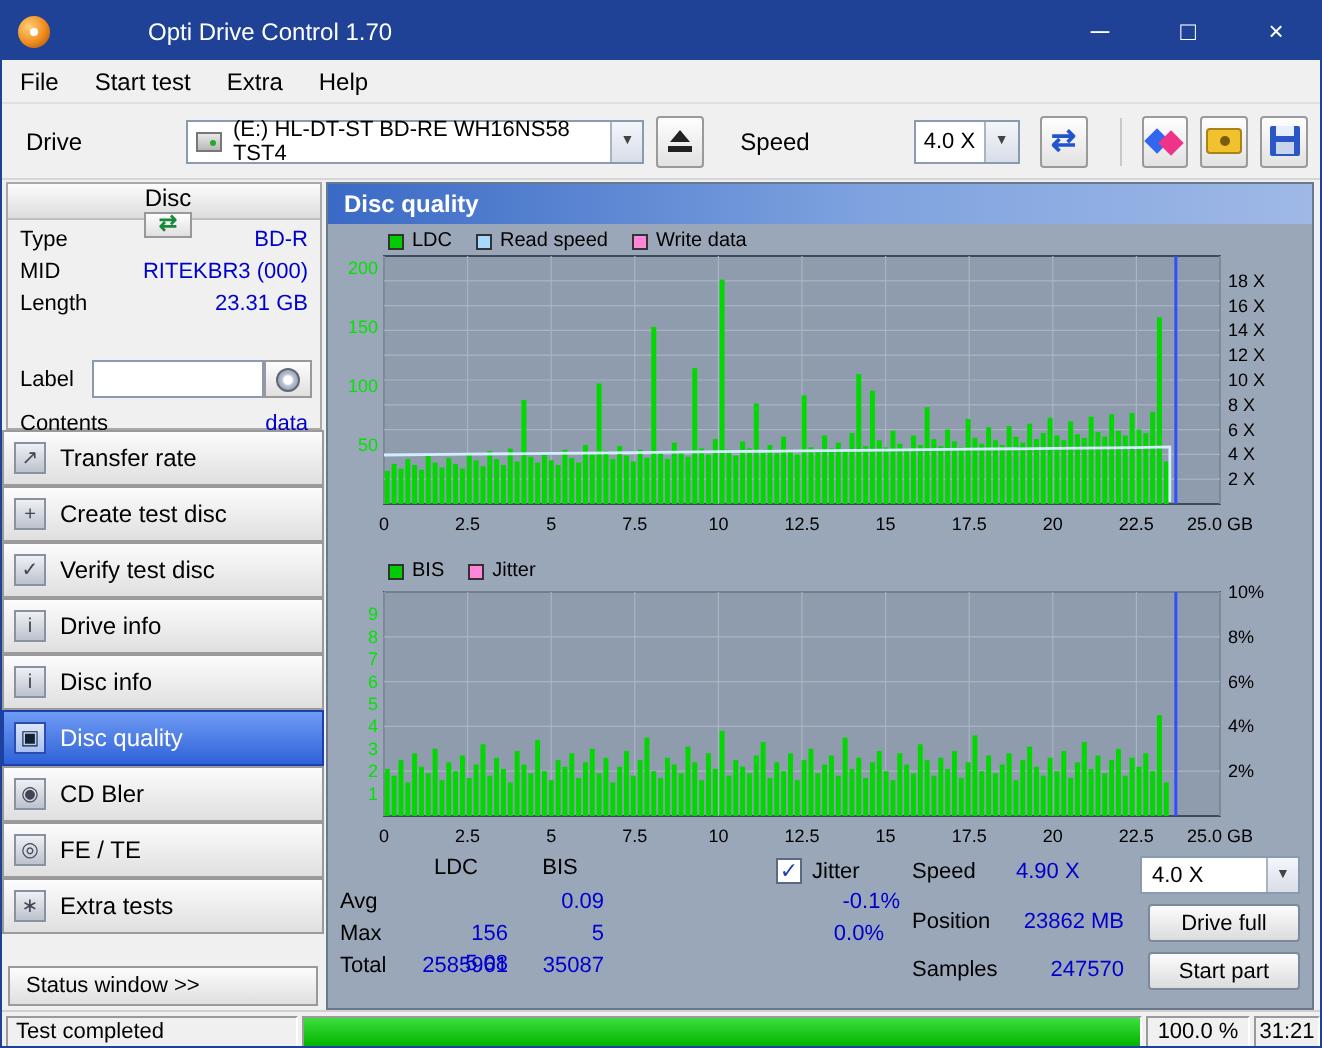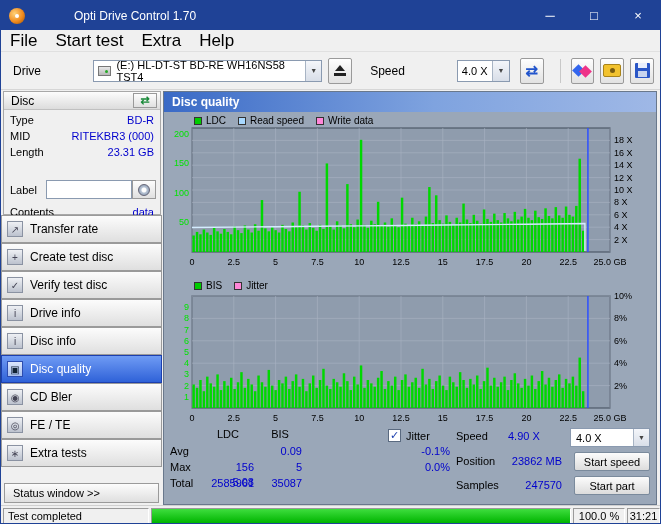--- a/index.html
+++ b/index.html
@@ -16,21 +16,21 @@
   .app-icon:after { content:""; position:absolute; left:6px; top:6px; width:4px; height:4px;
               border-radius:50%; background:#fff; }
   .titlebar .title { color:#fff; font-size:12px; flex:1; }
   .win-btns { display:flex; height:100%; }
   .win-btn { width:44px; height:100%; color:#fff; display:flex; align-items:center;
              justify-content:center; font-size:13px; cursor:default; }
 
   
   .menubar { position:absolute; left:0; top:29px; width:100%; height:22px;
              background:#f0f0f0; display:flex; align-items:center; border-bottom:1px solid #e0e0e0; }
-  .menu-item { padding:3px 9px; font-size:17px; }
+  .menu-item { padding:3px 9px; font-size:12px; }
 
   
   .toolbar { position:absolute; left:0; top:51px; width:100%; height:38px; background:#f0f0f0;
              display:flex; align-items:center; border-bottom:1px solid #d6d6d6; }
   .tb-label { margin:0 8px 0 12px; }
   .combo { background:#fff; border:1px solid #8a9ab0; height:22px; display:flex;
            align-items:center; padding-left:4px; position:relative;margin-left:44px; }
   .combo .arrow-btn { margin-left:auto; width:17px; height:100%; background:linear-gradient(#f4f6fa,#d8dee8);
            border-left:1px solid #a8b4c4; display:flex; align-items:center; justify-content:center;
            font-size:7px; color:#444; }
@@ -57,21 +57,21 @@
   .screenshot-icon:after { content:""; position:absolute; left:6px; top:3px; width:5px; height:5px;
             border-radius:50%; background:#7a5c0e; }
   .save-icon { width:15px; height:15px; background:#2a56c6; position:relative; border-radius:1px; }
   .save-icon:after { content:""; position:absolute; left:3px; top:0; width:9px; height:5px; background:#e8eefc; }
   .save-icon:before { content:""; position:absolute; left:3px; bottom:1px; width:9px; height:6px; background:#c8d4ee; }
 
   
   .groupbox { position:absolute; left:2px; top:90px; width:158px; height:124px;
               border:1px solid #a8a8a8; background:#f0f0f0; }
   .groupbox-header { height:18px; background:linear-gradient(#fcfcfc,#dcdcdc);
-              border-bottom:1px solid #c0c0c0; display:flex; align-items:center; padding:0 3px 0 7px; }
+              border-bottom:1px solid #c0c0c0; display:flex; align-items:center; padding:0 3px 0 7px;flex-direction:column; }
   .groupbox-header .gb-title { flex:1; font-size:12px; }
   .gb-refresh { width:24px; height:15px; background:linear-gradient(#fdfdfd,#e0e0e0);
               border:1px solid #999; display:flex; align-items:center; justify-content:center;
               font-size:11px; color:#1a8a3a; font-weight:bold; line-height:1; }
   .info-row { position:absolute; left:6px; right:6px; height:15px; font-size:11px; }
   .info-row .lab { position:absolute; left:0; }
   .info-row .val { position:absolute; right:0; color:#0000cd; }
   .label-row { position:absolute; left:6px; right:4px; top:88px; height:20px; font-size:11px; }
   .label-row .lab { position:absolute; left:0; top:4px; }
   .label-input { position:absolute; left:36px; top:0; width:86px; height:19px;
@@ -626,35 +626,35 @@
       <span class="cell blue r" style="left:38px; top:33px; width:52px;">156</span>
       <span class="cell blue r" style="left:94px; top:33px; width:44px;">5</span>
 
       <span class="cell" style="left:6px; top:49px;">Total</span>
       <span class="cell blue r" style="left:38px; top:49px; width:52px;">2585961</span>
       <span class="cell blue r" style="left:94px; top:49px; width:44px;">35087</span>
 
       <span class="chk" style="left:224px; top:1px;">✓</span>
       <span class="cell" style="left:242px; top:2px;">Jitter</span>
       <span class="cell blue r" style="left:238px; top:17px; width:48px;">-0.1%</span>
-      <span class="cell blue r" style="left:238px; top:33px; width:48px;">0.0%</span>
+      <span class="cell blue r" style="left:230px; top:33px; width:48px;">0.0%</span>
 
       <span class="cell" style="left:292px; top:2px;">Speed</span>
       <span class="cell blue" style="left:344px; top:2px;">4.90 X</span>
       <span class="cell" style="left:292px; top:27px;">Position</span>
       <span class="cell blue r" style="left:336px; top:27px; width:62px;">23862 MB</span>
       <span class="cell" style="left:292px; top:51px;">Samples</span>
       <span class="cell blue r" style="left:336px; top:51px; width:62px;">247570</span>
 
       <div class="mini-combo">
         <span>4.0 X</span>
         <span class="arrow-btn">▼</span>
       </div>
       <div class="stat-btn" style="top:24px;">
-        <span>Start speed</span>
+        <span>Drive full</span>
       </div>
       <div class="stat-btn" style="top:48px;">
         <span>Start part</span>
       </div>
     </div>
   </div>
 
   <div class="statusbar">
     <div class="sunken" style="left:2px; width:146px;">
       <span>Test completed</span>

